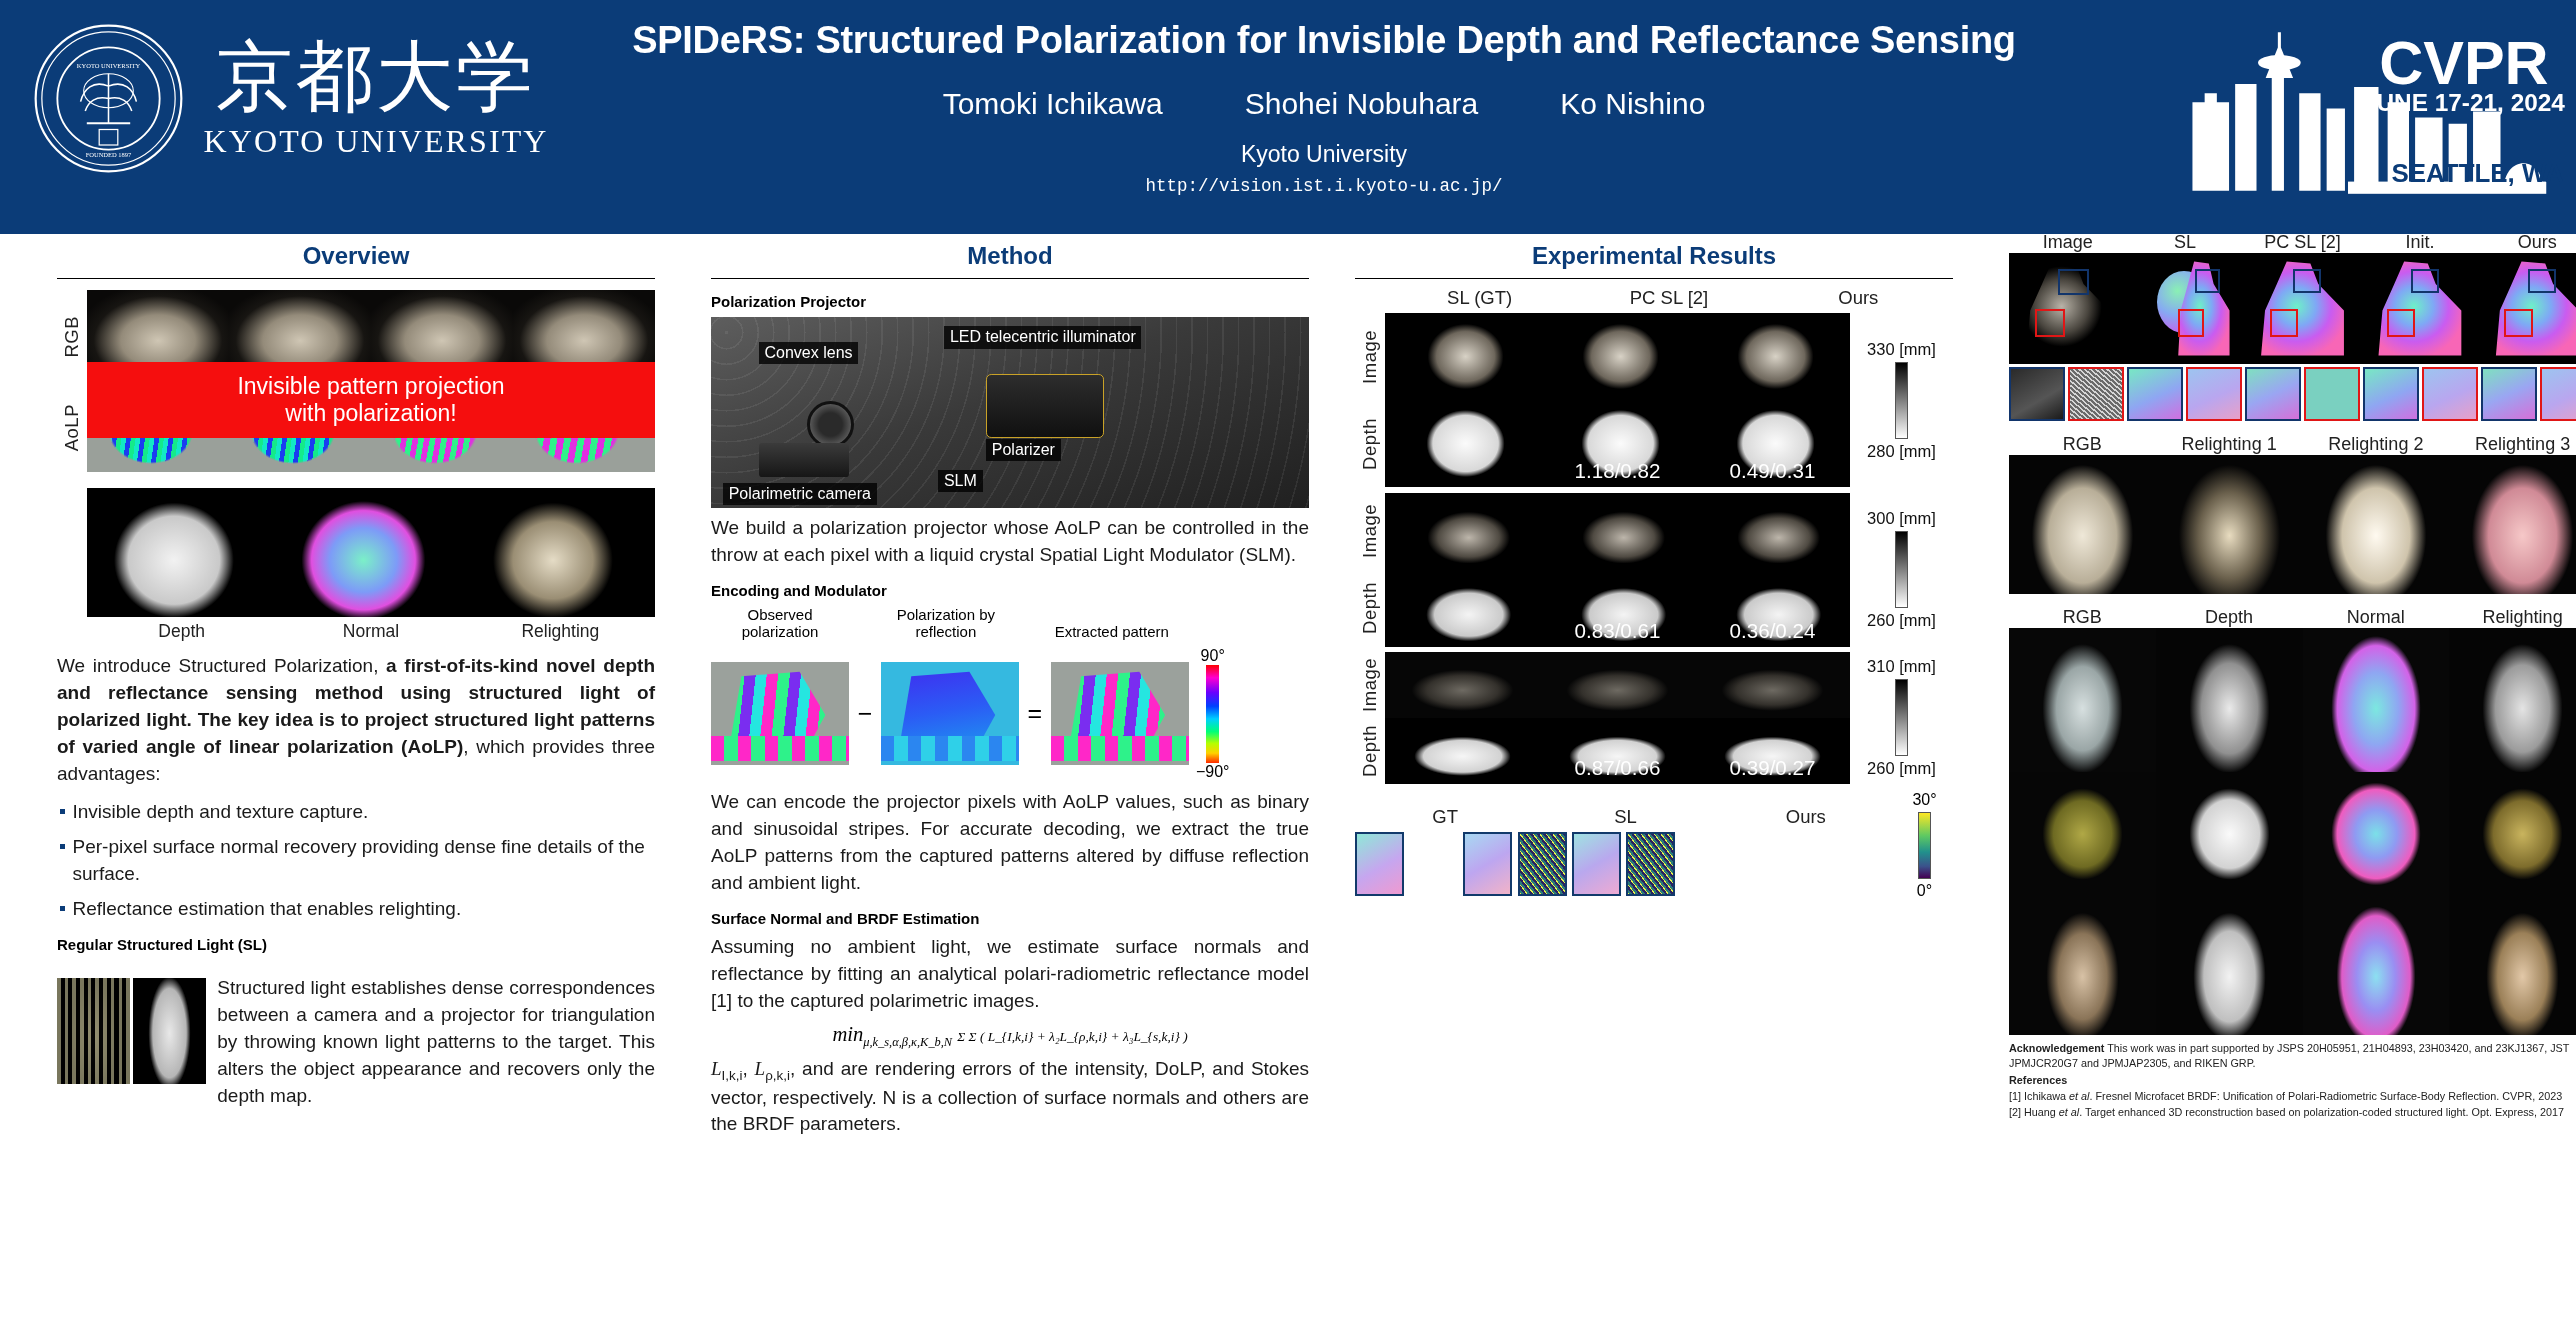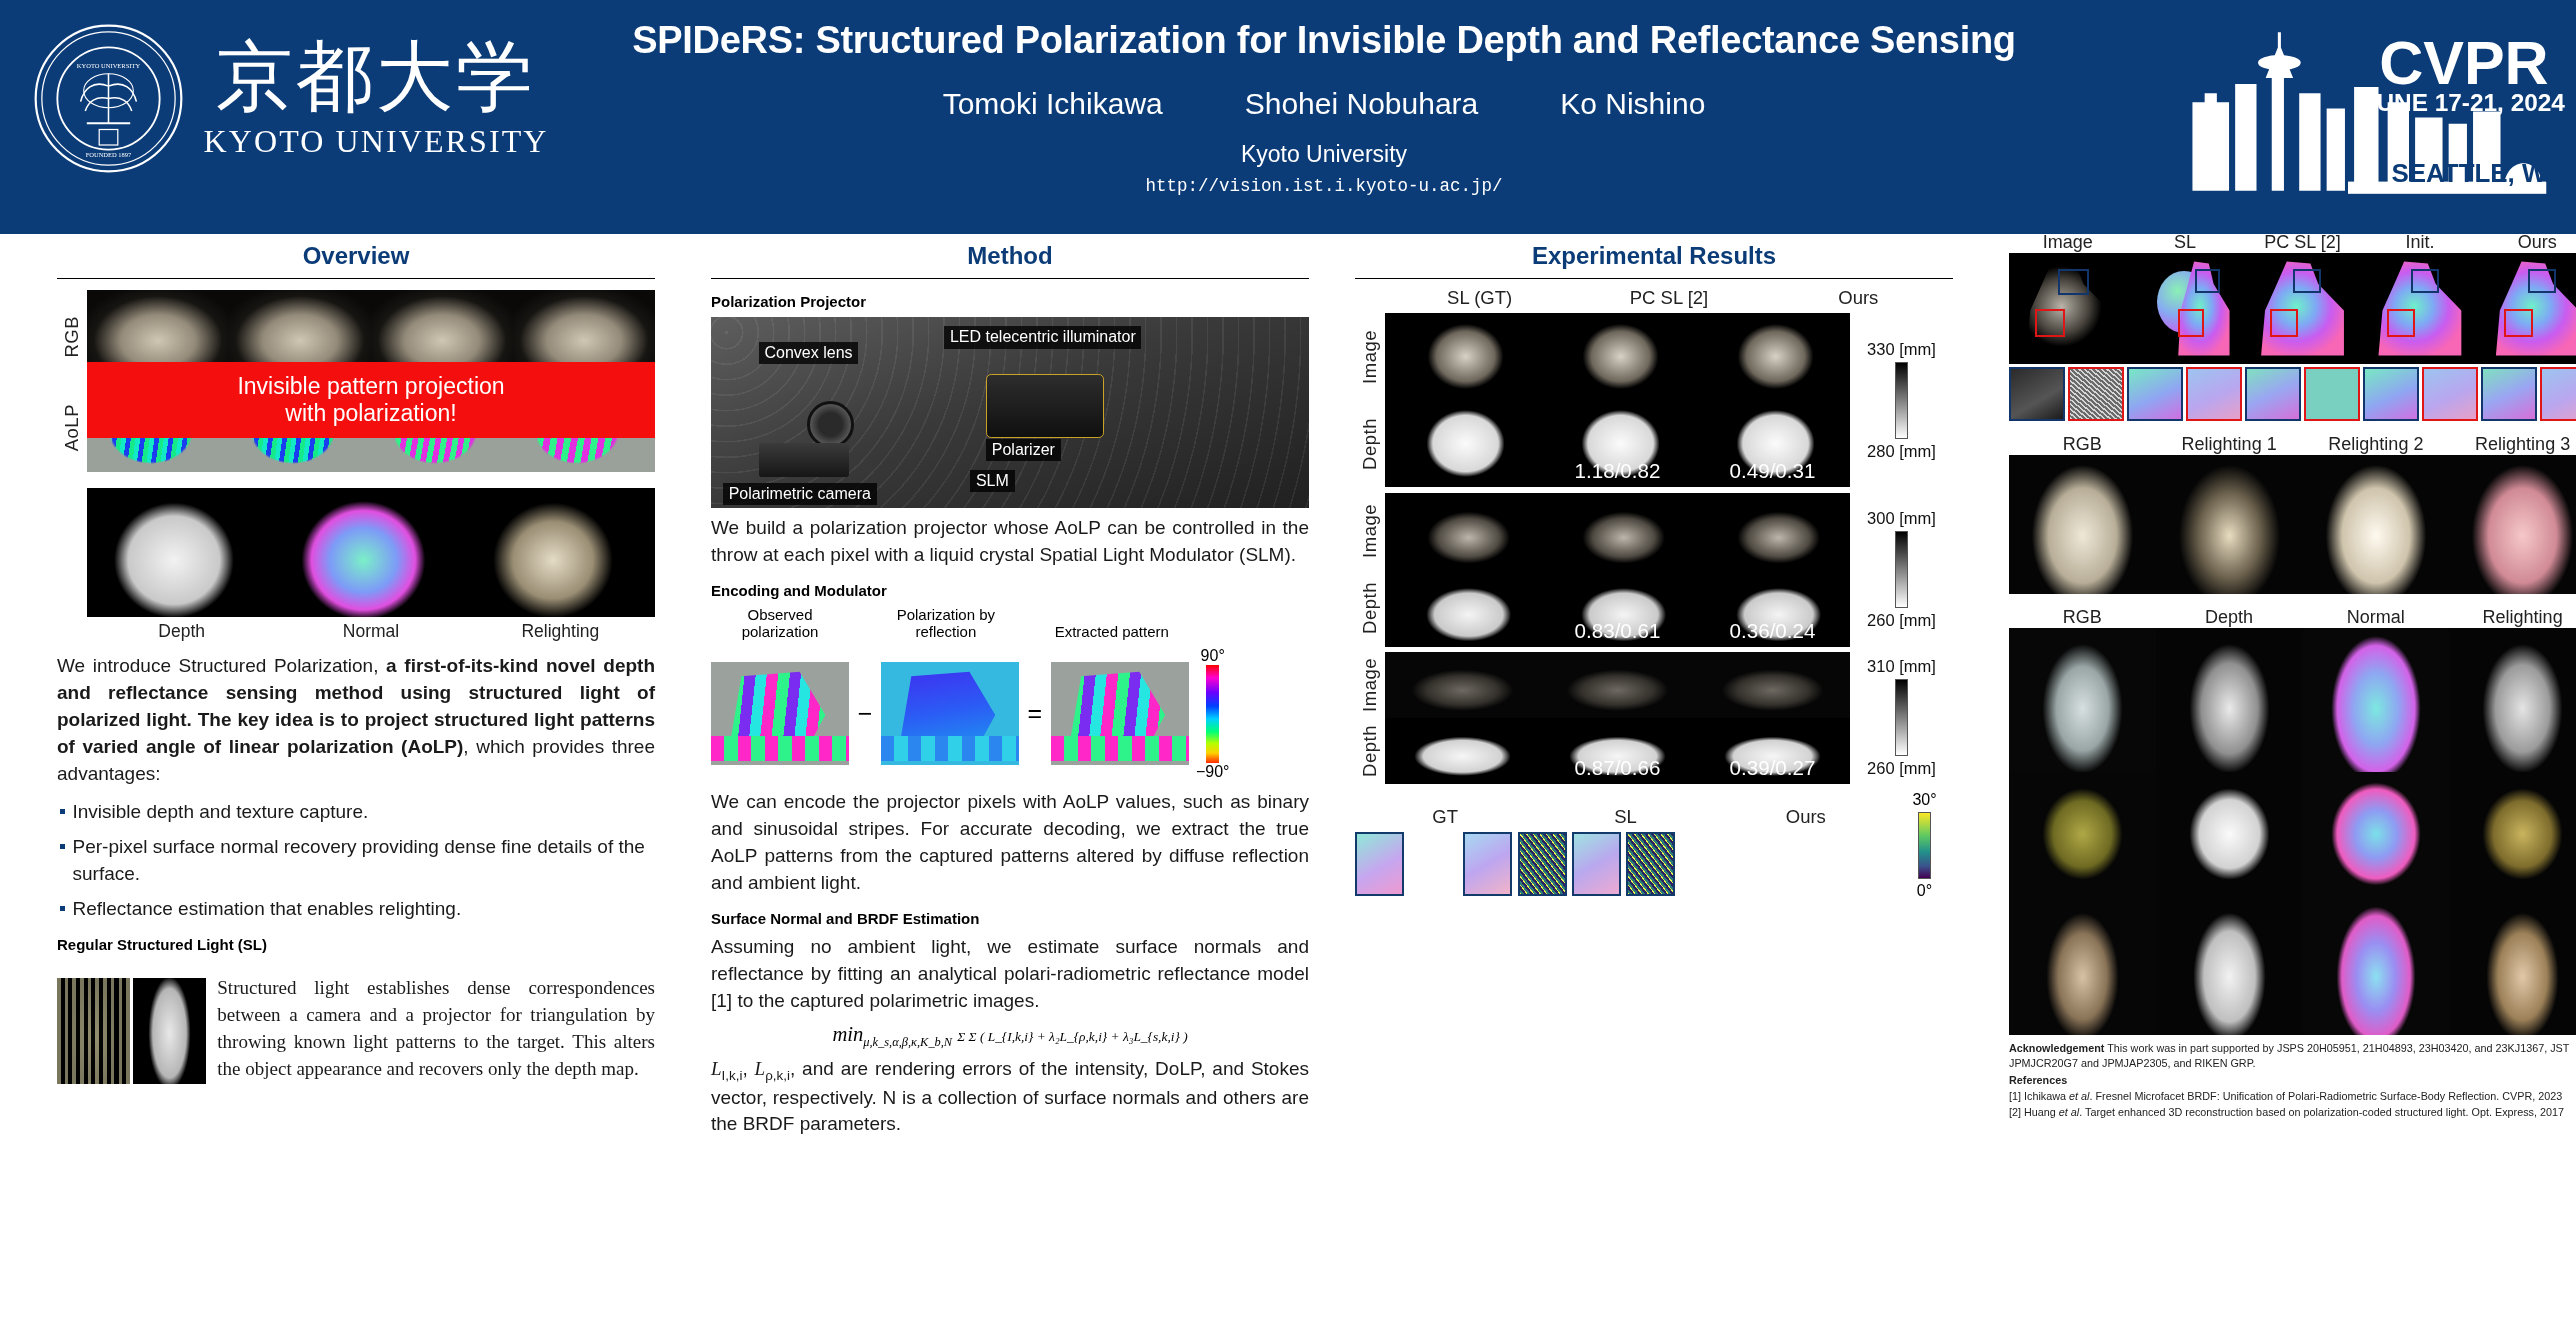--- a/index.html
+++ b/index.html
@@ -404,21 +404,21 @@
   </p>
 
   <ul class="bullets">
     <li>Invisible depth and texture capture.</li>
     <li>Per-pixel surface normal recovery providing dense fine details of the surface.</li>
     <li>Reflectance estimation that enables relighting.</li>
   </ul>
 
   <div class="sub-head" style="margin-top:13.4px;">Regular Structured Light (SL)</div>
 
-  <div style="margin-top:22px;font-family:Liberation Serif, serif;">
+  <div style="margin-top:22px;">
     <div class="sl-fig" style="float:left; margin:3.1px 11.3px 2.1px 0;">
       <div class="sl-left"></div>
       <div class="sl-right"></div>
     </div>
     <p class="body-txt">Structured light establishes dense correspondences between a camera and a projector for triangulation by throwing known light patterns to the target. This alters the object appearance and recovers only the depth map.</p>
   </div>
 </div>
 
 <div class="col col2">
   <div class="sec-title">Method</div>
@@ -426,21 +426,21 @@
 
   <div class="sub-head">Polarization Projector</div>
 
   <div class="rig">
     <div class="rig-lens"></div>
     <div class="rig-illum"></div>
     <div class="rig-cam"></div>
     <div class="rig-lbl" style="left:8%;  top:13%;">Convex lens</div>
     <div class="rig-lbl" style="left:39%; top:5%;">LED telecentric illuminator</div>
     <div class="rig-lbl" style="left:46%; top:64%;">Polarizer</div>
-    <div class="rig-lbl" style="left:38%; top:80%;margin-left:32px;">SLM</div>
+    <div class="rig-lbl" style="left:38%; top:80%;">SLM</div>
     <div class="rig-lbl" style="left:2%;  top:87%;">Polarimetric camera</div>
   </div>
 
   <p class="body-txt" style="margin-top:7.2px;">We build a polarization projector whose AoLP can be controlled in the throw at each pixel with a liquid crystal Spatial Light Modulator (SLM).</p>
 
   <div class="sub-head">Encoding and Modulator</div>
 
   <div style="display:flex; gap:5.2px; align-items:flex-end;">
     <div style="width:138px; text-align:center; font-size:15px;">Observed polarization</div>
     <div style="width:17.5px;"></div>

